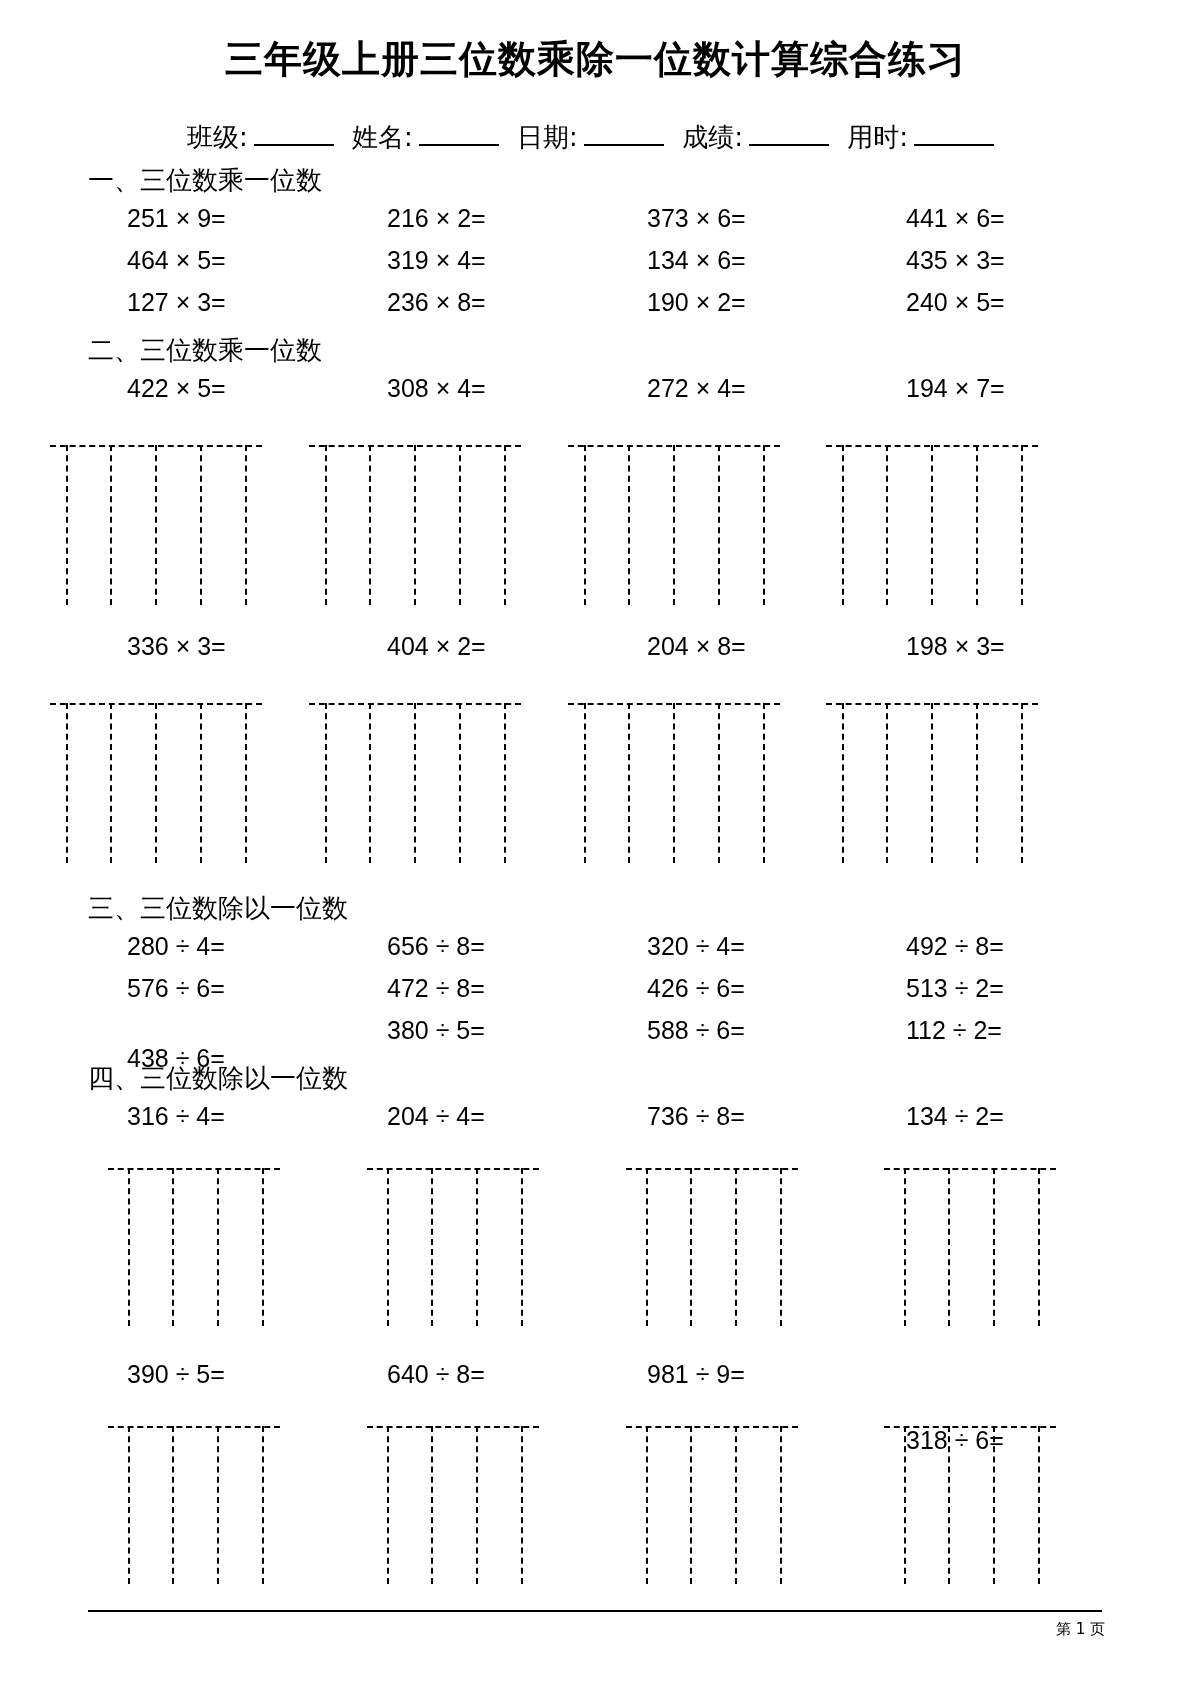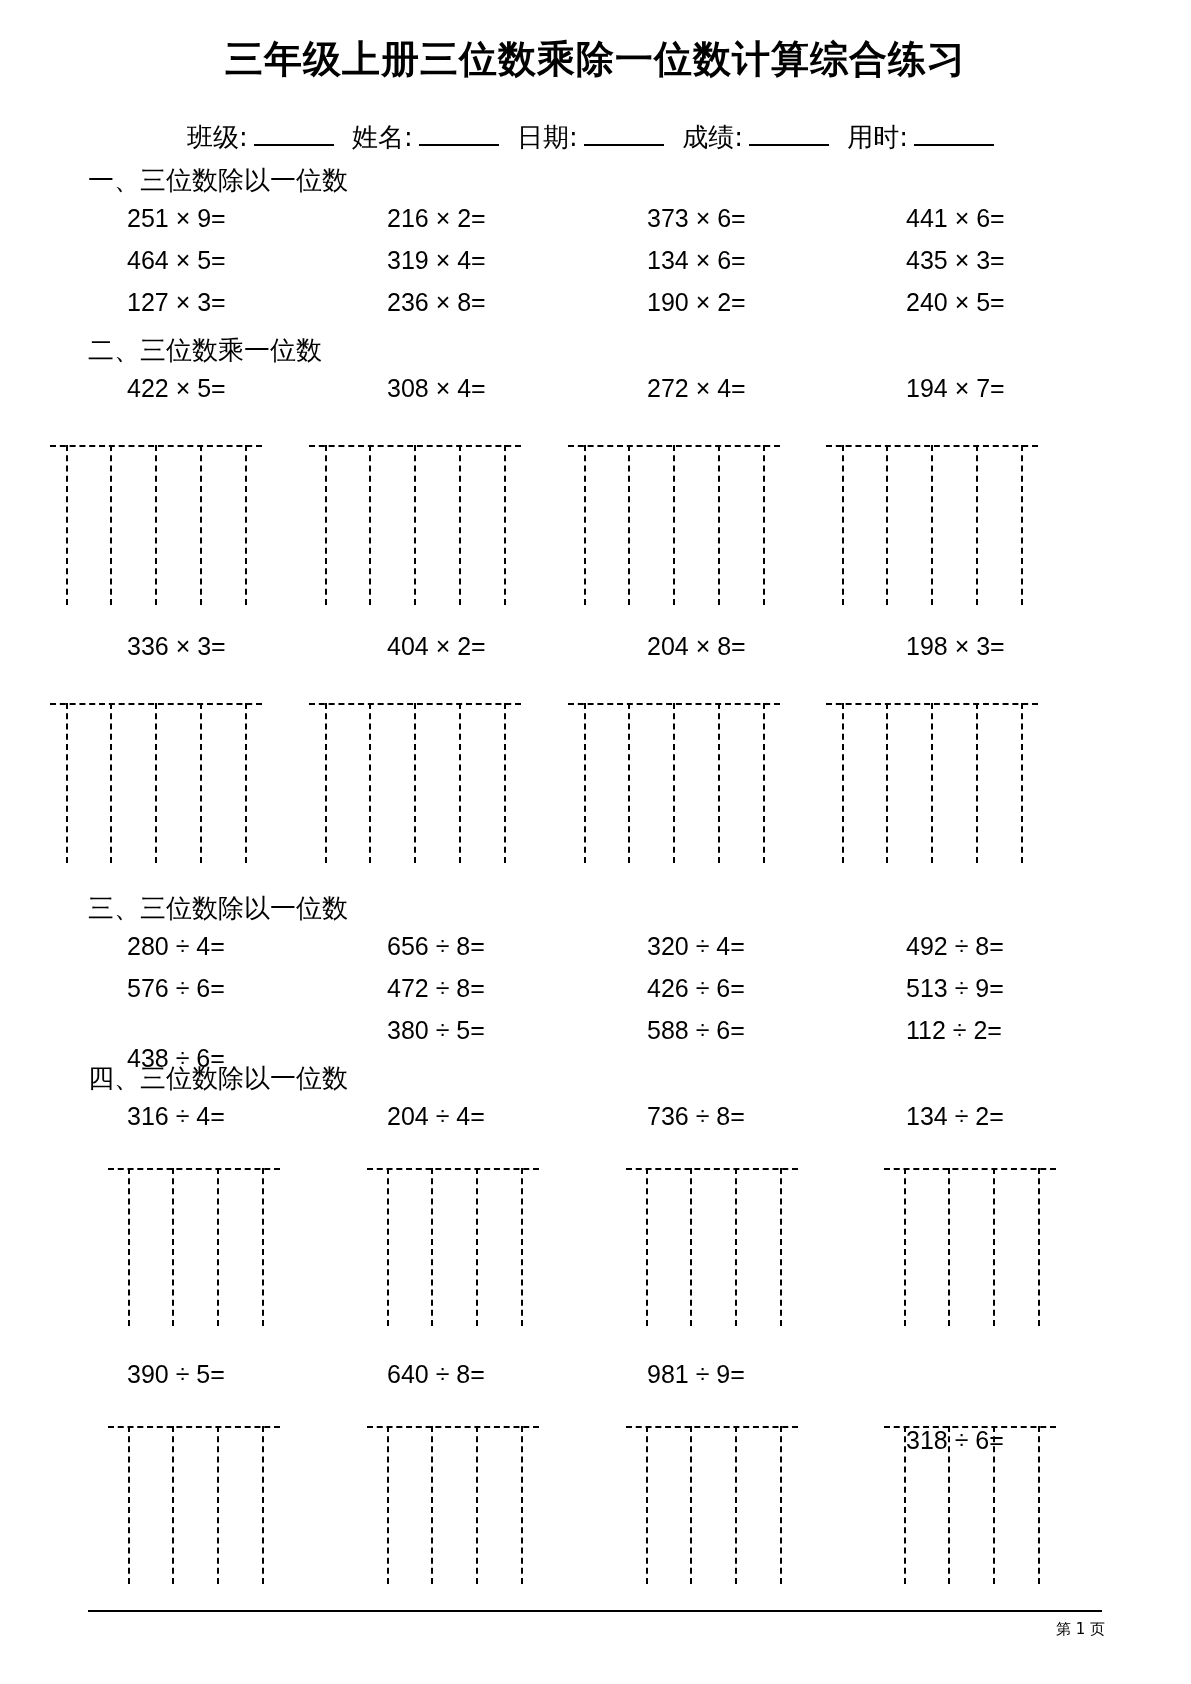--- a/index.html
+++ b/index.html
@@ -24,21 +24,21 @@
 <div class="title">三年级上册三位数乘除一位数计算综合练习</div>
 
 <div class="info">
   <span class="f"><span>班级:</span><span class="blank"></span></span>
   <span class="f"><span>姓名:</span><span class="blank"></span></span>
   <span class="f"><span>日期:</span><span class="blank"></span></span>
   <span class="f"><span>成绩:</span><span class="blank"></span></span>
   <span class="f"><span>用时:</span><span class="blank"></span></span>
 </div>
 
-<div class="sec" style="top:163px">一、三位数除以一位数</div>
+<div class="sec" style="top:163px">一、三位数乘一位数</div>
 <div class="prob" style="left:127px;top:204px">251 × 9=</div>
 <div class="prob" style="left:387px;top:204px">216 × 2=</div>
 <div class="prob" style="left:647px;top:204px">373 × 6=</div>
 <div class="prob" style="left:906px;top:204px">441 × 6=</div>
 <div class="prob" style="left:127px;top:246px">464 × 5=</div>
 <div class="prob" style="left:387px;top:246px">319 × 4=</div>
 <div class="prob" style="left:647px;top:246px">134 × 6=</div>
 <div class="prob" style="left:906px;top:246px">435 × 3=</div>
 <div class="prob" style="left:127px;top:288px">127 × 3=</div>
 <div class="prob" style="left:387px;top:288px">236 × 8=</div>
@@ -123,21 +123,21 @@
   </div>
 
 <div class="sec" style="top:891px">三、三位数除以一位数</div>
 <div class="prob" style="left:127px;top:932px">280 ÷ 4=</div>
 <div class="prob" style="left:387px;top:932px">656 ÷ 8=</div>
 <div class="prob" style="left:647px;top:932px">320 ÷ 4=</div>
 <div class="prob" style="left:906px;top:932px">492 ÷ 8=</div>
 <div class="prob" style="left:127px;top:974px">576 ÷ 6=</div>
 <div class="prob" style="left:387px;top:974px">472 ÷ 8=</div>
 <div class="prob" style="left:647px;top:974px">426 ÷ 6=</div>
-<div class="prob" style="left:906px;top:974px">513 ÷ 9=</div>
+<div class="prob" style="left:906px;top:974px">513 ÷ 2=</div>
 <div class="prob" style="left:127px;top:1044px">438 ÷ 6=</div>
 <div class="prob" style="left:387px;top:1016px">380 ÷ 5=</div>
 <div class="prob" style="left:647px;top:1016px">588 ÷ 6=</div>
 <div class="prob" style="left:906px;top:1016px">112 ÷ 2=</div>
 
 <div class="sec" style="top:1061px">四、三位数除以一位数</div>
 <div class="prob" style="left:127px;top:1102px">316 ÷ 4=</div>
 <div class="prob" style="left:387px;top:1102px">204 ÷ 4=</div>
 <div class="prob" style="left:647px;top:1102px">736 ÷ 8=</div>
 <div class="prob" style="left:906px;top:1102px">134 ÷ 2=</div>

